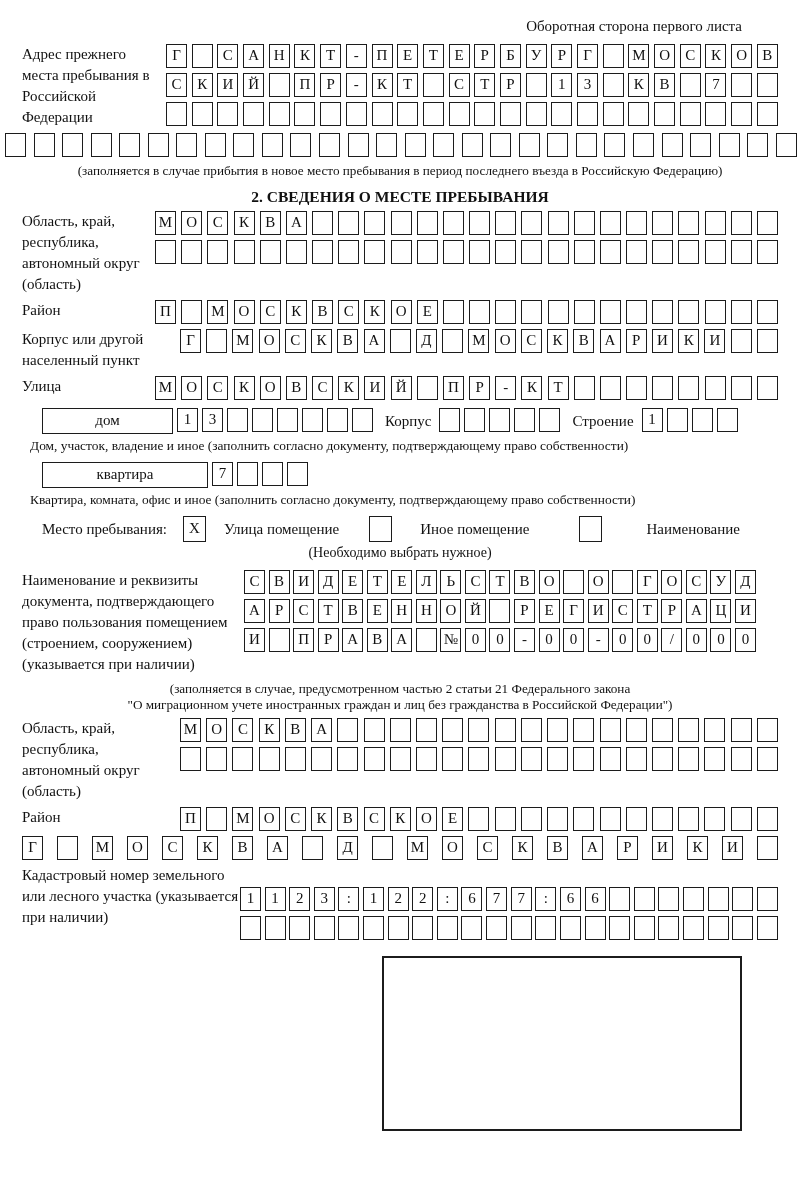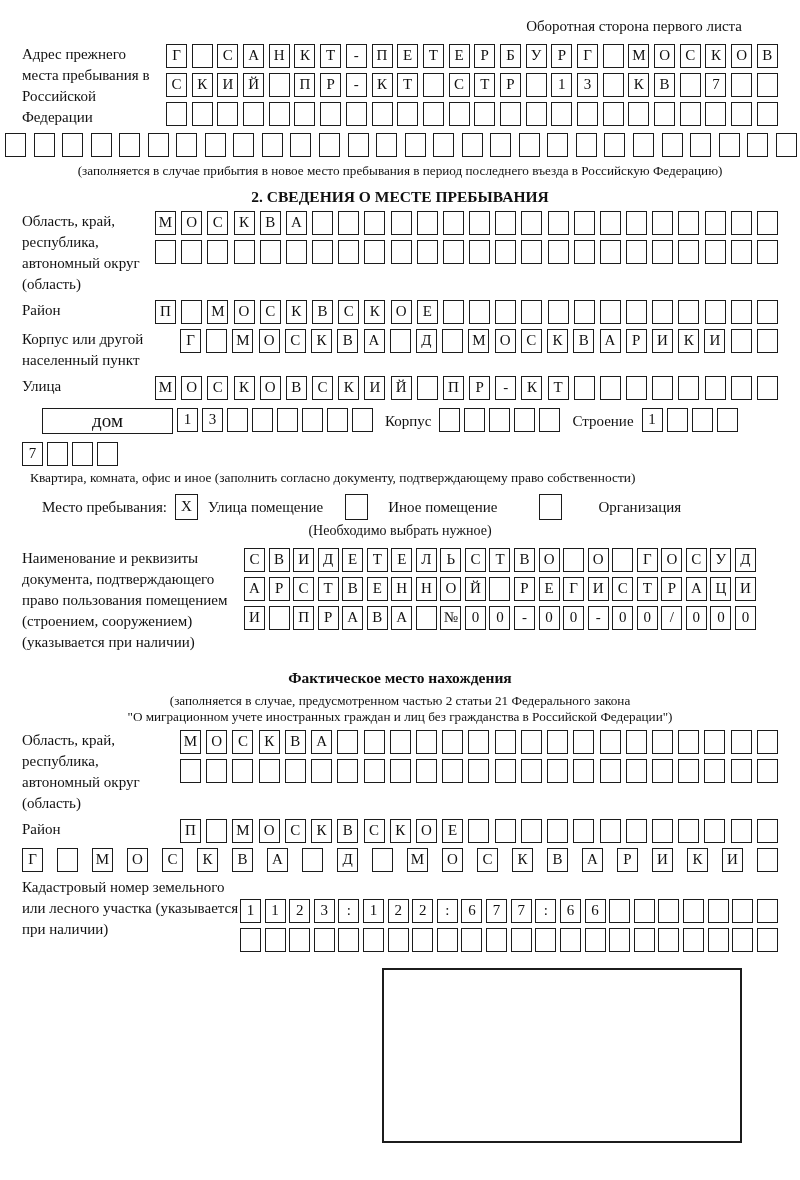--- a/index.html
+++ b/index.html
@@ -27,29 +27,29 @@
         font-size:15px;line-height:21px;text-align:center;background:#fff;flex:0 0 auto;}
 
   .fullrow{margin:5px 0 2px -17px;width:792px;}
 
   .note{ text-align:center; font-size:13.2px; margin-top:6px;}
   .sect-title{ text-align:center; font-weight:bold; font-size:15.5px; margin-top:9px;}
 
   
   .houserow{display:flex;align-items:flex-start;margin-top:8px;gap:4px;}
   .widebox{border:1.6px solid #1c1c1c;height:26px;box-sizing:border-box;
-           text-align:center;font-size:19px;line-height:23px;flex:0 0 auto;}
+           text-align:center;font-size:15px;line-height:23px;flex:0 0 auto;}
   .wb-dom{width:131px;margin-left:20px;}
   .wb-kv{width:166px;margin-left:20px;}
   .inline-cells{display:flex;gap:4px;flex:0 0 auto;}
   .inl-label{font-size:15px;line-height:26px;padding:0 4px 0 8px;}
   .caption{font-size:13.4px;margin:4px 0 0 8px;}
 
   
-  .chkrow{display:flex;align-items:center;margin-top:8px;gap:0;}
+  .chkrow{display:flex;align-items:center;margin-top:8px;gap:8px;}
   .chkrow .txt{font-size:15px;}
   .chkbox{width:23px;height:26px;border:1.6px solid #1c1c1c;box-sizing:border-box;
           text-align:center;font-size:15px;line-height:23px;flex:0 0 auto;}
   .center-note{text-align:center;font-size:14px;margin-top:3px;}
 
   .doc-grid{flex:1 1 auto;display:flex;flex-direction:column;gap:5px;max-width:512px;}
 
   
   .stamp-wrap{margin:16px 6px 0 auto;width:420px;}
   .stamp-box{width:360px;height:175px;border:2px solid #1c1c1c;margin:0 auto;box-sizing:border-box;}
@@ -352,39 +352,41 @@
         <div class="cell"></div>
       </div>
     <div class="inl-label">Строение</div>
     <div class="inline-cells">
         <div class="cell">1</div>
         <div class="cell"></div>
         <div class="cell"></div>
         <div class="cell"></div>
       </div>
   </div>
+  <div class="caption">Дом, участок, владение и иное (заполнить согласно документу, подтверждающему право собственности)</div>
 
   <div class="houserow">
+    <div class="widebox wb-kv">квартира</div>
     <div class="inline-cells">
         <div class="cell">7</div>
         <div class="cell"></div>
         <div class="cell"></div>
         <div class="cell"></div>
       </div>
   </div>
   <div class="caption">Квартира, комната, офис и иное (заполнить согласно документу, подтверждающему право собственности)</div>
 
   <div class="chkrow">
     <span class="txt" style="margin-left:20px">Место пребывания:</span>
     <span class="chkbox" style="margin-left:8px">X</span>
     <span class="txt" style="margin-left:10px">Улица помещение</span>
     <span class="chkbox" style="margin-left:22px"></span>
     <span class="txt" style="margin-left:20px">Иное помещение</span>
     <span class="chkbox" style="margin-left:42px"></span>
-    <span class="txt" style="margin-left:36px">Организация</span>
+    <span class="txt" style="margin-left:36px">Наименование</span>
   </div>
   <div class="center-note">(Необходимо выбрать нужное)</div>
 
   <div class="frow" style="margin-top:9px">
     <div class="flabel lw220">Наименование и реквизиты документа, подтверждающего право пользования помещением (строением, сооружением) (указывается при наличии)</div>
     <div class="doc-grid">
       <div class="cellrow">
           <div class="cell">С</div>
           <div class="cell">В</div>
           <div class="cell">И</div>
@@ -449,21 +451,20 @@
           <div class="cell">0</div>
           <div class="cell">0</div>
           <div class="cell">/</div>
           <div class="cell">0</div>
           <div class="cell">0</div>
           <div class="cell">0</div>
         </div>
     </div>
   </div>
 
-  <div class="sect-title" style="margin-top:16px">Фактическое место нахождения</div>
   <div class="note">(заполняется в случае, предусмотренном частью 2 статьи 21 Федерального закона</div>
   <div class="note" style="margin-top:0">"О миграционном учете иностранных граждан и лиц без гражданства в Российской Федерации")</div>
 
   <div class="frow">
     <div class="flabel lw160">Область, край, республика, автономный округ (область)</div>
     <div class="fgrid">
       <div class="cellrow">
           <div class="cell">М</div>
           <div class="cell">О</div>
           <div class="cell">С</div>

